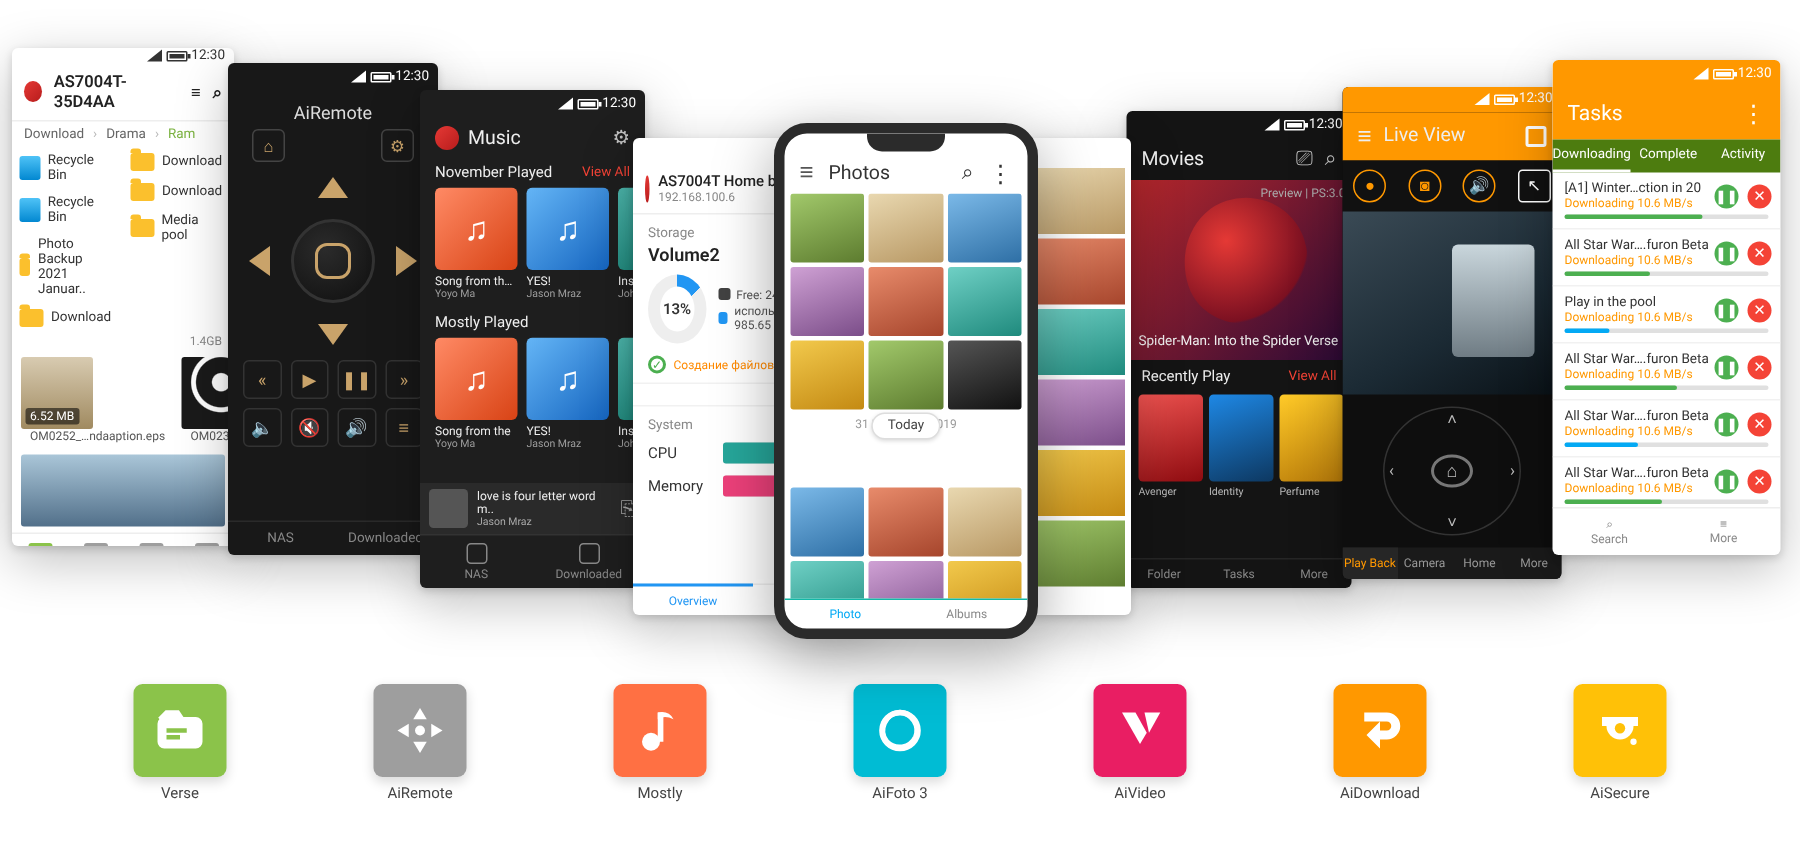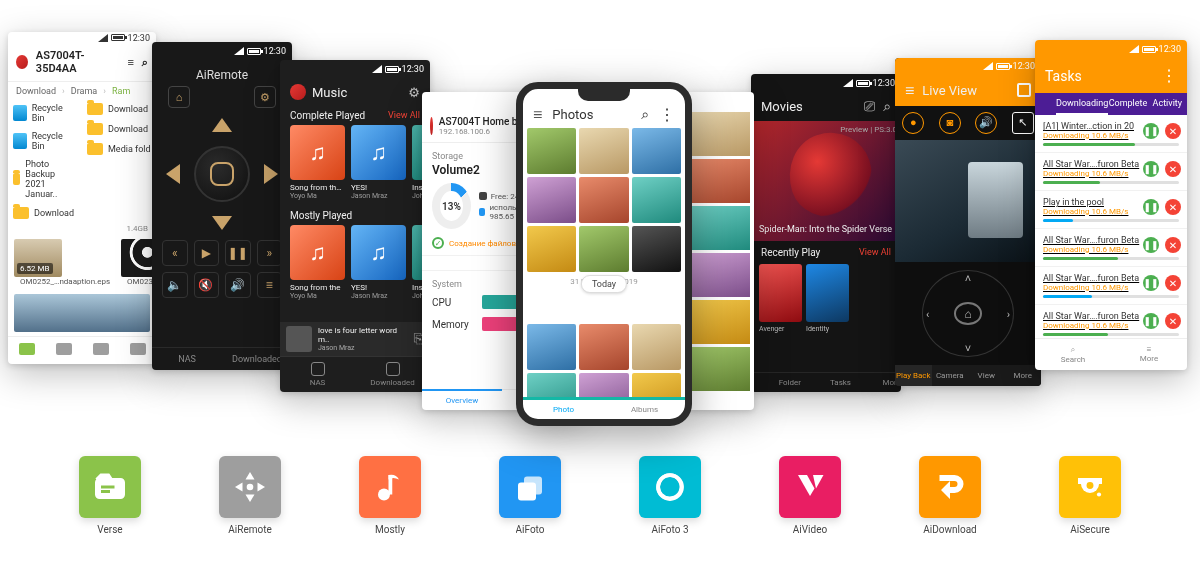--- a/index.html
+++ b/index.html
@@ -61,21 +61,21 @@
   .fb-title .dot{width:14px;height:14px;border-radius:50%;background:linear-gradient(135deg,#e53935,#b71c1c);}
   .fb-crumbs{display:flex;gap:6px;font-size:9px;color:#666;padding:4px 8px;align-items:center;}
   .fb-crumbs .chev{color:#bbb;}
   .fb-body{display:flex;flex:1;}
   .fb-col{flex:1;display:flex;flex-direction:column;gap:2px;padding:0 5px;}
   .fb-row{display:flex;align-items:center;gap:5px;font-size:9px;color:#333;padding:3px 0;}
   .ico-recycle{width:14px;height:16px;background:linear-gradient(#4fc3f7,#0288d1);border-radius:2px;}
   .ico-folder{width:16px;height:12px;background:#fbc02d;border-radius:2px;position:relative;}
   .ico-folder::before{content:"";position:absolute;top:-3px;left:0;width:7px;height:3px;background:#fbc02d;border-radius:2px 2px 0 0;}
   .fb-thumbs{display:flex;gap:5px;padding:4px 6px;}
-  .thumb{width:48px;height:38px;border-radius:2px;background:#ccc;position:relative;}
+  .thumb{width:48px;height:48px;border-radius:2px;background:#ccc;position:relative;}
   .thumb .sz{position:absolute;left:3px;bottom:3px;font-size:8px;background:rgba(0,0,0,.55);color:#fff;padding:1px 3px;border-radius:2px;}
   .fb-name{font-size:8px;color:#555;padding:0 6px;white-space:nowrap;overflow:hidden;text-overflow:ellipsis;}
   .fb-bottom{display:flex;margin-top:auto;border-top:1px solid #eee;}
   .fb-bottom .bicon{flex:1;text-align:center;padding:6px 0;font-size:8px;color:#888;}
   .fb-bottom .bicon .g{width:16px;height:12px;margin:0 auto 3px;background:#9e9e9e;border-radius:2px;}
   .fb-bottom .bicon.first .g{background:#8bc34a;}
   .fb-size-row{display:flex;justify-content:space-between;padding:2px 8px;font-size:8px;color:#888;}
 
   
   .card.remote { left:152px; top:42px; width:140px; height:328px; background:#181818; color:#ddd;}
@@ -160,21 +160,21 @@
   .photos-inner{position:absolute;inset:0;display:flex;flex-direction:column;}
   .ph-app{display:flex;align-items:center;gap:10px;padding:16px 10px 4px;font-size:13px;color:#333;}
   .ph-app .menu{font-size:16px;color:#555;}
   .ph-app .spacer{flex:1;}
   .ph-app .q{font-size:14px;}
   .ph-app .dots{font-size:16px;}
   .ph-grid{flex:1;display:grid;grid-template-columns:repeat(3,1fr);grid-auto-rows:46px;gap:3px;padding:0 4px;overflow:hidden;}
   .ph-grid .pc{border-radius:2px;}
   .ph-date{grid-column:1/-1;font-size:8px;color:#999;text-align:center;padding:2px 0;background:#fff;}
   .ph-chip{position:absolute;left:50%;top:186px;transform:translateX(-50%);background:#fff;border:1px solid #ddd;border-radius:14px;padding:3px 10px;font-size:9px;color:#444;box-shadow:0 1px 3px rgba(0,0,0,.15);z-index:6;}
-  .ph-bottom{display:flex;border-top:3px solid #14b8a6;}
+  .ph-bottom{display:flex;border-top:1px solid #14b8a6;}
   .ph-bottom .b{flex:1;text-align:center;font-size:8px;color:#888;padding:5px 0;}
   .ph-bottom .b.active{color:#03a9f4;}
 
   
   .p1{background:linear-gradient(160deg,#a2c96b,#5d7c2f);}
   .p2{background:linear-gradient(160deg,#e9d8b0,#b89864);}
   .p3{background:linear-gradient(160deg,#7bb9e8,#2e6fa5);}
   .p4{background:linear-gradient(160deg,#cfa1d4,#7b4d89);}
   .p5{background:linear-gradient(160deg,#e88b6b,#a6452c);}
   .p6{background:linear-gradient(160deg,#6fd0c5,#1f8a7d);}
@@ -197,21 +197,21 @@
   .mv-sec{display:flex;justify-content:space-between;padding:6px 10px;font-size:10px;}
   .mv-sec .va{color:#f44336;font-size:9px;}
   .mv-row{display:flex;gap:4px;padding:0 8px;}
   .mv-cell{width:43px;}
   .mv-poster{width:43px;height:58px;border-radius:3px;}
   .mvp1{background:linear-gradient(160deg,#ef5350,#8e0b10);}
   .mvp2{background:linear-gradient(160deg,#1e88e5,#0d3861);}
   .mvp3{background:linear-gradient(160deg,#ffca28,#b87b0a);}
   .mv-lbl{font-size:7px;color:#bbb;margin-top:3px;text-align:left;white-space:nowrap;overflow:hidden;text-overflow:ellipsis;}
   .mv-bottom{display:flex;margin-top:auto;border-top:1px solid #262626;}
-  .mv-bottom .b{flex:1;text-align:right;font-size:8px;color:#888;padding:5px 0;}
+  .mv-bottom .b{flex:1;text-align:center;font-size:8px;color:#888;padding:5px 0;}
 
   
   .card.surv{ left:895px; top:58px; width:146px; height:328px; background:#0e0e0e;color:#eee;}
   .sv-app{display:flex;align-items:center;padding:6px 10px;font-size:13px;background:#ff9800;gap:8px;}
   .sv-app .menu{font-size:16px;}
   .sv-app .grid{width:14px;height:14px;border:2px solid #fff;border-radius:2px;position:relative;}
   .sv-btns{display:flex;justify-content:space-around;padding:6px 0;background:#111;}
   .sv-btns .b{width:22px;height:22px;border:1.5px solid #ff9800;border-radius:50%;display:flex;align-items:center;justify-content:center;color:#ff9800;font-size:11px;}
   .sv-btns .b.outline{border-color:#fff;color:#fff;border-radius:3px;}
   .sv-feed{height:130px;background:linear-gradient(150deg,#3a4a55 0%,#1b2a34 60%,#0a1116 100%);position:relative;}
@@ -221,24 +221,24 @@
   .sv-dpad .home{position:absolute;inset:32px;border:2px solid #777;border-radius:50%;display:flex;align-items:center;justify-content:center;font-size:12px;color:#bbb;}
   .sv-dpad .ar{position:absolute;font-size:11px;color:#bbb;}
   .sv-bottom{display:flex;margin-top:auto;background:#1a1a1a;}
   .sv-bottom .b{flex:1;text-align:center;font-size:8px;color:#999;padding:6px 0;}
   .sv-bottom .b.active{color:#ff9800;background:#262626;}
 
   
   .card.tasks{ left:1035px; top:40px; width:152px; height:330px;}
   .tk-app{background:#ff9800;color:#fff;display:flex;align-items:center;padding:8px 10px;font-size:14px;}
   .tk-app .dots{margin-left:auto;font-size:16px;}
-  .tk-tabs{display:flex;background:#4c1d95;color:#fff;font-size:9px;padding-left:21px;}
+  .tk-tabs{display:flex;background:#4d7c0f;color:#fff;font-size:9px;}
   .tk-tabs .t{flex:1;text-align:center;padding:5px 0;}
   .tk-tabs .t.active{border-bottom:2px solid #fff;}
-  .tk-list{flex:1;overflow:hidden;text-decoration:underline;}
+  .tk-list{flex:1;overflow:hidden;}
   .tk-item{padding:6px 8px;border-bottom:1px solid #f1f1f1;position:relative;}
   .tk-name{font-size:9px;color:#333;white-space:nowrap;overflow:hidden;text-overflow:ellipsis;}
   .tk-sub{font-size:8px;color:#ff9800;}
   .tk-bar{height:3px;background:#e0e0e0;border-radius:2px;margin-top:3px;position:relative;}
   .tk-bar .f{position:absolute;left:0;top:0;bottom:0;border-radius:2px;}
   .tk-ctrl{position:absolute;right:6px;top:8px;display:flex;gap:6px;}
   .tk-ctrl .p{width:16px;height:16px;border-radius:50%;background:#4caf50;color:#fff;font-size:9px;display:flex;align-items:center;justify-content:center;}
   .tk-ctrl .x{width:16px;height:16px;border-radius:50%;background:#f44336;color:#fff;font-size:10px;display:flex;align-items:center;justify-content:center;}
   .tk-bottom{display:flex;border-top:1px solid #eee;}
   .tk-bottom .b{flex:1;text-align:center;font-size:8px;color:#888;padding:6px 0;}
@@ -314,21 +314,21 @@
         <div class="fb-row">
             <div class="ico-folder"></div>
             <span>Download</span>
           </div>
         <div class="fb-row">
             <div class="ico-folder"></div>
             <span>Download</span>
           </div>
         <div class="fb-row">
             <div class="ico-folder"></div>
-            <span>Media fold</span>
+            <span>Media pool</span>
           </div>
       </div>
     </div>
     <div class="fb-size-row">
         <span></span>
         <span>1.4GB</span>
       </div>
     <div class="fb-thumbs">
       <div style="flex:1">
         <div class="thumb boxart">
@@ -406,21 +406,21 @@
         </div>
       <span>12:30</span>
     </div>
     <div class="mu-app">
       <div class="logo"></div>
       <span>Music</span>
       <span class="filler"></span>
       <span style="color:#c0c0c0">⚙</span>
     </div>
     <div class="mu-sec">
-        <span>Complete Played</span>
+        <span>November Played</span>
         <span class="more">View All</span>
       </div>
     <div class="mu-row">
       <div class="mu-cell">
           <div class="mu-cover cv1">♫</div>
           <div class="mu-t1">Song from the Arc of Life</div>
           <div class="mu-t2">Yoyo Ma</div>
         </div>
       <div class="mu-cell">
           <div class="mu-cover cv2">♫</div>
@@ -601,20 +601,24 @@
       </div>
     <div class="mv-row">
       <div class="mv-cell">
           <div class="mv-poster mvp1"></div>
           <div class="mv-lbl">Avenger</div>
         </div>
       <div class="mv-cell">
           <div class="mv-poster mvp2"></div>
           <div class="mv-lbl">Identity</div>
         </div>
+      <div class="mv-cell">
+          <div class="mv-poster mvp3"></div>
+          <div class="mv-lbl">Perfume</div>
+        </div>
     </div>
     <div class="mv-bottom">
       <div class="b"><span>Folder</span></div>
       <div class="b"><span>Tasks</span></div>
       <div class="b"><span>More</span></div>
     </div>
   </div>
 
   <div class="card surv">
     <div class="statusbar" style="background:#ff9800">
@@ -641,21 +645,21 @@
       <div class="ring"></div>
       <div class="ar" style="top:2px;left:50%;transform:translateX(-50%);">˄</div>
       <div class="ar" style="bottom:2px;left:50%;transform:translateX(-50%);">˅</div>
       <div class="ar" style="left:4px;top:50%;transform:translateY(-50%);">‹</div>
       <div class="ar" style="right:4px;top:50%;transform:translateY(-50%);">›</div>
       <div class="home">⌂</div>
     </div>
     <div class="sv-bottom">
       <div class="b active"><span>Play Back</span></div>
       <div class="b"><span>Camera</span></div>
-      <div class="b"><span>View</span></div>
+      <div class="b"><span>Home</span></div>
       <div class="b"><span>More</span></div>
     </div>
   </div>
 
   <div class="card tasks">
     <div class="statusbar" style="background:#ff9800">
       <div class="tri"></div>
       <div class="batt">
           <div class="fill"></div>
         </div>
@@ -772,29 +776,20 @@
         <div class="appicon" style="background:#ff7043">
           <svg viewBox="0 0 24 24" fill="#fff">
             <circle cx="8" cy="17" r="4"></circle>
             <rect x="11" y="4" width="2.5" height="13"></rect>
             <path d="M11 4 q5 -1 7 3 q-4 -2 -7 0 Z"></path>
           </svg>
         </div>
         <div class="apptxt">Mostly</div>
       </div>
       <div class="appitem">
-        <div class="appicon" style="background:#2196f3">
-          <svg viewBox="0 0 24 24" fill="#fff">
-            <rect x="4" y="9" width="12" height="12" rx="2"></rect>
-            <rect x="8" y="5" width="12" height="12" rx="2" fill="#fff" opacity="0.75"></rect>
-          </svg>
-        </div>
-        <div class="apptxt">AiFoto</div>
-      </div>
-      <div class="appitem">
         <div class="appicon" style="background:#00bcd4">
           <svg viewBox="0 0 24 24" fill="none" stroke="#fff" stroke-width="2.5">
             <circle cx="12" cy="12" r="8"></circle>
             <path d="M12 4 A8 8 0 0 1 19 15"></path>
             <path d="M19 15 A8 8 0 0 1 6 17"></path>
             <path d="M6 17 A8 8 0 0 1 12 4"></path>
           </svg>
         </div>
         <div class="apptxt">AiFoto 3</div>
       </div>

